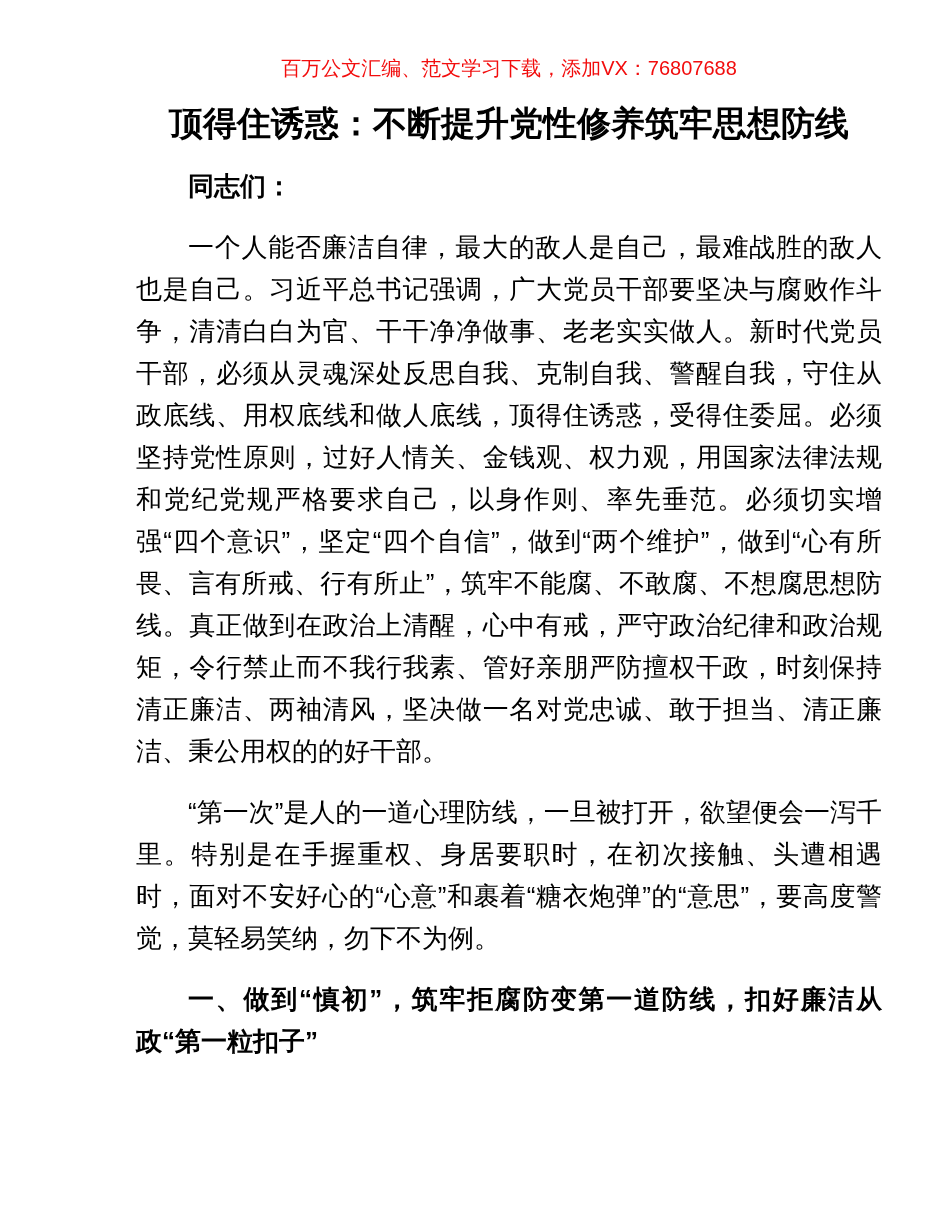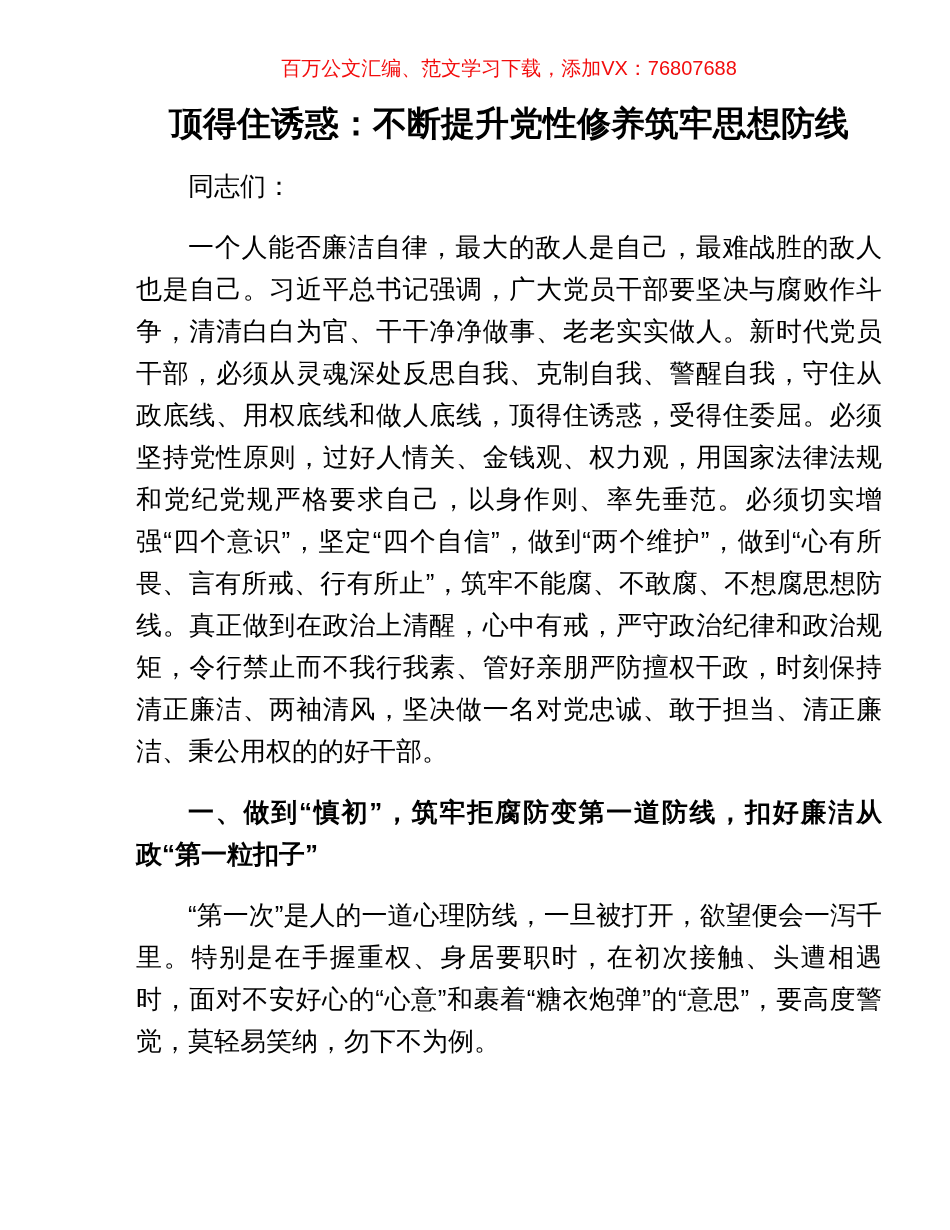--- a/index.html
+++ b/index.html
@@ -44,39 +44,40 @@
     text-align: justify;
     text-justify: inter-ideograph;
   }
   .para {
     margin: 19px 0 0 0;
     text-indent: 2em;
     word-break: break-all;
   }
   .para.salutation {
     margin-top: 16px;
+    font-weight: bold;
   }
   .para.section-heading {
     font-weight: bold;
   }
 </style>
 </head>
 <body>
 
 <div class="page">
 
   <div class="watermark">百万公文汇编、范文学习下载，添加VX：76807688</div>
 
   <h1 class="doc-title">顶得住诱惑：不断提升党性修养筑牢思想防线</h1>
 
   <div class="doc-body">
 
     <p class="para salutation">同志们：</p>
 
     <p class="para">一个人能否廉洁自律，最大的敌人是自己，最难战胜的敌人也是自己。习近平总书记强调，广大党员干部要坚决与腐败作斗争，清清白白为官、干干净净做事、老老实实做人。新时代党员干部，必须从灵魂深处反思自我、克制自我、警醒自我，守住从政底线、用权底线和做人底线，顶得住诱惑，受得住委屈。必须坚持党性原则，过好人情关、金钱观、权力观，用国家法律法规和党纪党规严格要求自己，以身作则、率先垂范。必须切实增强“四个意识”，坚定“四个自信”，做到“两个维护”，做到“心有所畏、言有所戒、行有所止”，筑牢不能腐、不敢腐、不想腐思想防线。真正做到在政治上清醒，心中有戒，严守政治纪律和政治规矩，令行禁止而不我行我素、管好亲朋严防擅权干政，时刻保持清正廉洁、两袖清风，坚决做一名对党忠诚、敢于担当、清正廉洁、秉公用权的的好干部。</p>
 
+    <p class="para">“第一次”是人的一道心理防线，一旦被打开，欲望便会一泻千里。特别是在手握重权、身居要职时，在初次接触、头遭相遇时，面对不安好心的“心意”和裹着“糖衣炮弹”的“意思”，要高度警觉，莫轻易笑纳，勿下不为例。</p>
+
     <p class="para section-heading">一、做到“慎初”，筑牢拒腐防变第一道防线，扣好廉洁从政“第一粒扣子”</p>
-
-    <p class="para">“第一次”是人的一道心理防线，一旦被打开，欲望便会一泻千里。特别是在手握重权、身居要职时，在初次接触、头遭相遇时，面对不安好心的“心意”和裹着“糖衣炮弹”的“意思”，要高度警觉，莫轻易笑纳，勿下不为例。</p>
 
   </div>
 
 </div>
 
 </body></html>

